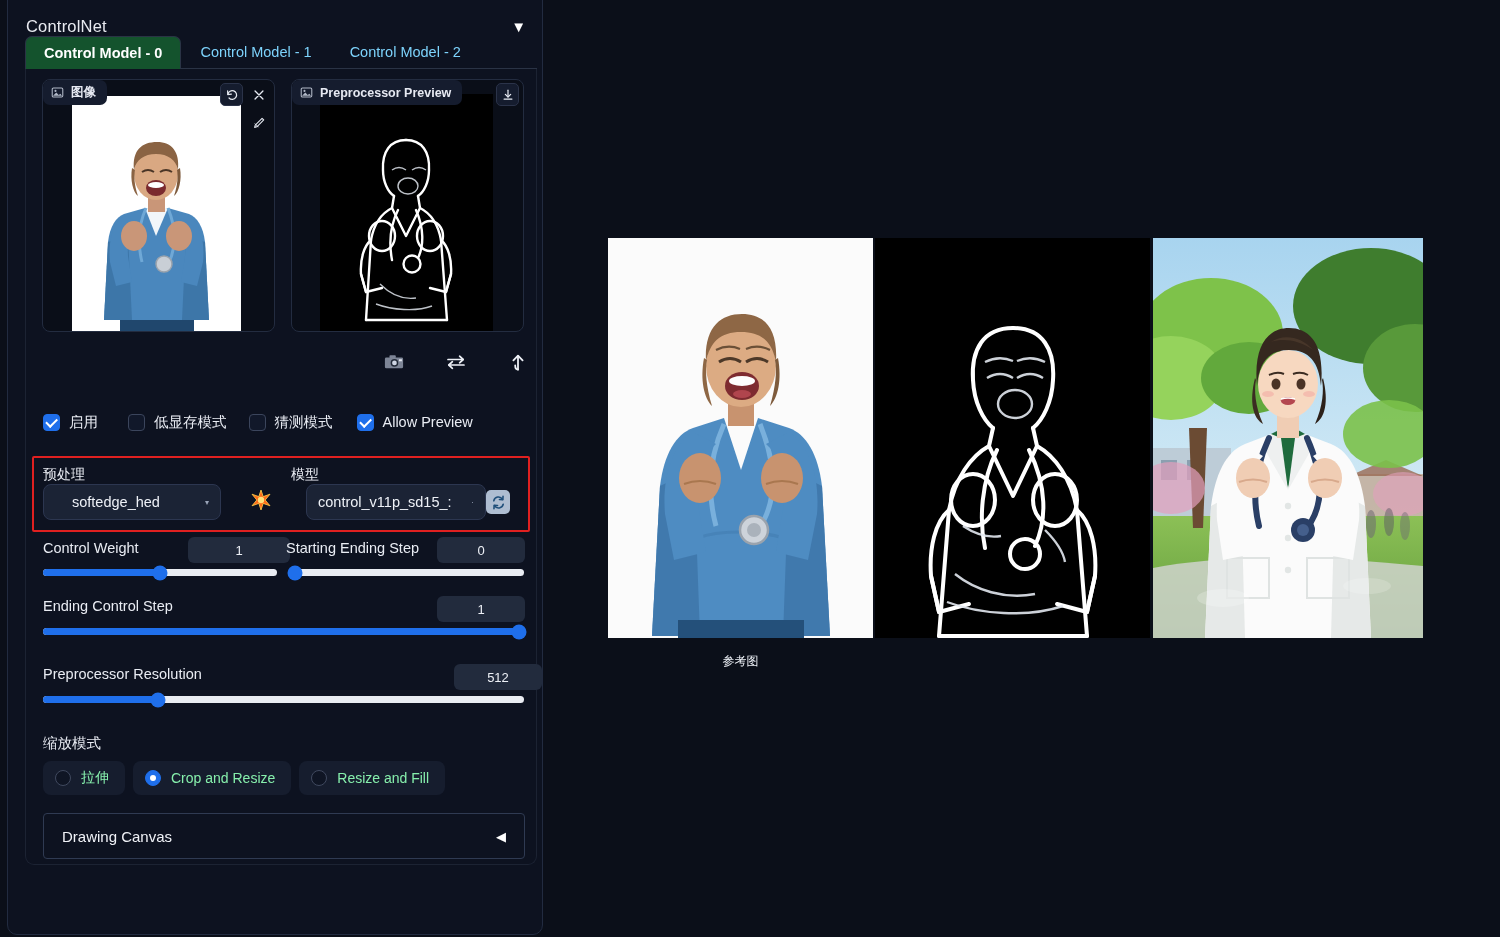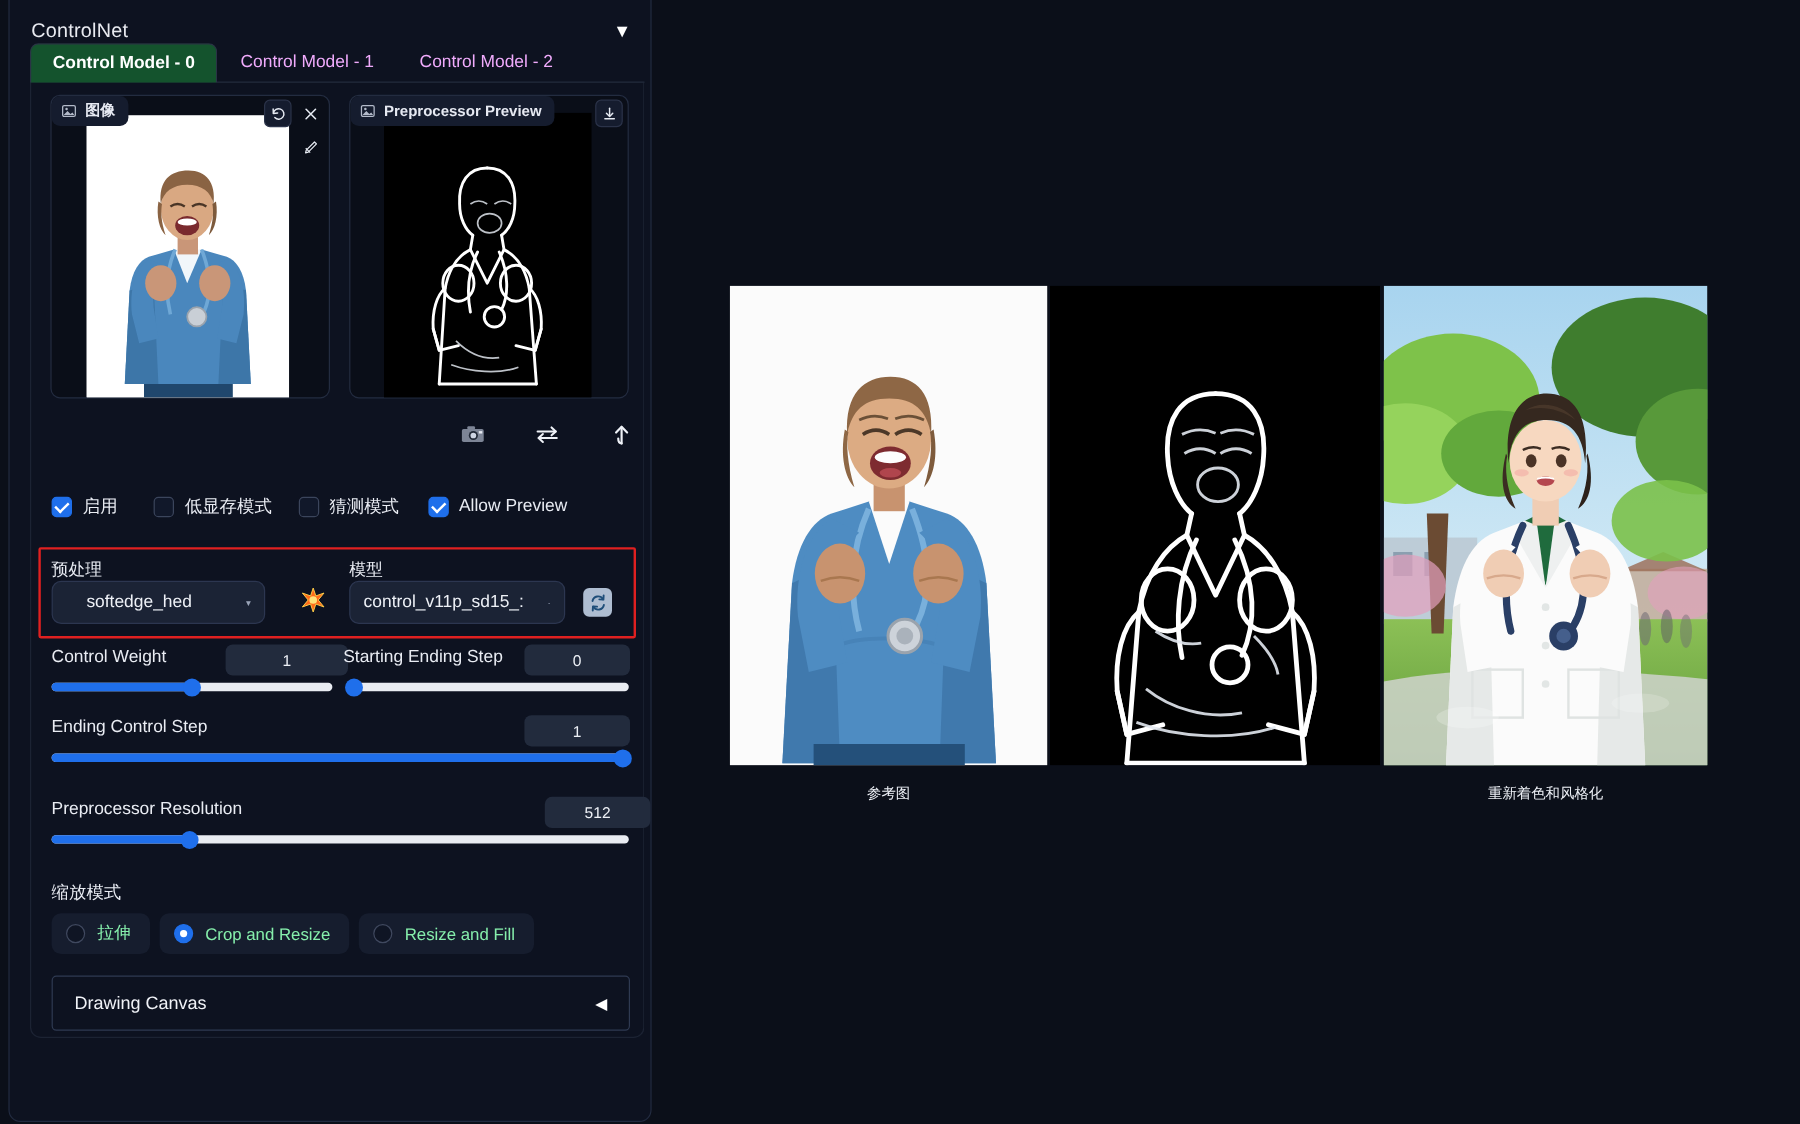--- a/index.html
+++ b/index.html
@@ -32,21 +32,21 @@
   
   .tabs {
     position: absolute; left: 17px; top: 45px;
     width: 512px; height: 33px;
     display: flex; align-items: flex-end;
     border-bottom: 1px solid #2a3345;
   }
   .tab {
     height: 33px; padding: 0 18px;
     display: flex; align-items: center;
-    font-size: 14.5px; color: #f0abfc;
+    font-size: 14.5px; color: #7dd3fc;
     border: 1px solid transparent;
     border-bottom: none;
     cursor: pointer;
     background: transparent;
   }
   .tab.active {
     color: #ffffff; font-weight: bold;
     background: #14532d;
     border-color: #2a3345;
     border-radius: 7px 7px 0 0;
@@ -443,21 +443,21 @@
       </div>
 
       <div class="sparkle" style="left:224px; top:420px;">
         <svg width="22" height="22" viewBox="0 0 22 22">
           <path d="M11 1 L13.2 7.6 L20 5.2 L15.2 11 L20 16.8 L13.2 14.4 L11 21 L8.8 14.4 L2 16.8 L6.8 11 L2 5.2 L8.8 7.6 Z" fill="#ff6a1a" stroke="#ffd04a" stroke-width="0.8"></path>
           <circle cx="11" cy="11" r="3.2" fill="#ffe27a"></circle>
         </svg>
       </div>
 
       <div class="field-label" style="left:265px; top:397px;">模型</div>
-      <div class="select" style="left:265px; top:415px; width:180px;">
+      <div class="select" style="left:280px; top:415px; width:180px;">
         <span>control_v11p_sd15_:</span>
         <span class="caret-sm">·</span>
       </div>
 
       <div class="refresh-btn" style="left:460px; top:421px;">
         <svg width="17" height="17" viewBox="0 0 18 18">
           <path d="M4 7.2 A5 5 0 0 1 13.2 5.6" fill="none" stroke="#1f4e79" stroke-width="1.7" stroke-linecap="round"></path>
           <path d="M14 10.8 A5 5 0 0 1 4.8 12.4" fill="none" stroke="#1f4e79" stroke-width="1.7" stroke-linecap="round"></path>
           <path d="M13.8 2.4 L13.6 6 L10 5.8" fill="none" stroke="#1f4e79" stroke-width="1.7" stroke-linecap="round" stroke-linejoin="round"></path>
           <path d="M4.2 15.6 L4.4 12 L8 12.2" fill="none" stroke="#1f4e79" stroke-width="1.7" stroke-linecap="round" stroke-linejoin="round"></path>
@@ -681,16 +681,15 @@
         <path d="M178 208 C198 222 208 250 206 282 L200 322 L170 316 L176 276 C178 250 172 230 160 218 Z" fill="#fbfbfb"></path>
         <ellipse cx="100" cy="240" rx="17" ry="20" fill="#f0cdb4"></ellipse>
         <ellipse cx="172" cy="240" rx="17" ry="20" fill="#f0cdb4"></ellipse>
         <path d="M86 244 q14 -5 28 0" stroke="#d8a98c" stroke-width="2" fill="none"></path>
         <path d="M158 244 q14 -5 28 0" stroke="#d8a98c" stroke-width="2" fill="none"></path>
 
         <ellipse cx="70" cy="360" rx="26" ry="9" fill="#ffffff" opacity=".22"></ellipse>
         <ellipse cx="214" cy="348" rx="24" ry="8" fill="#ffffff" opacity=".18"></ellipse>
       </svg>
     </div>
-    <div class="caption" style="left:545px; width:270px;">重新着色和风格化</div>
 
   </div>
 </div>
 
 </body></html>

